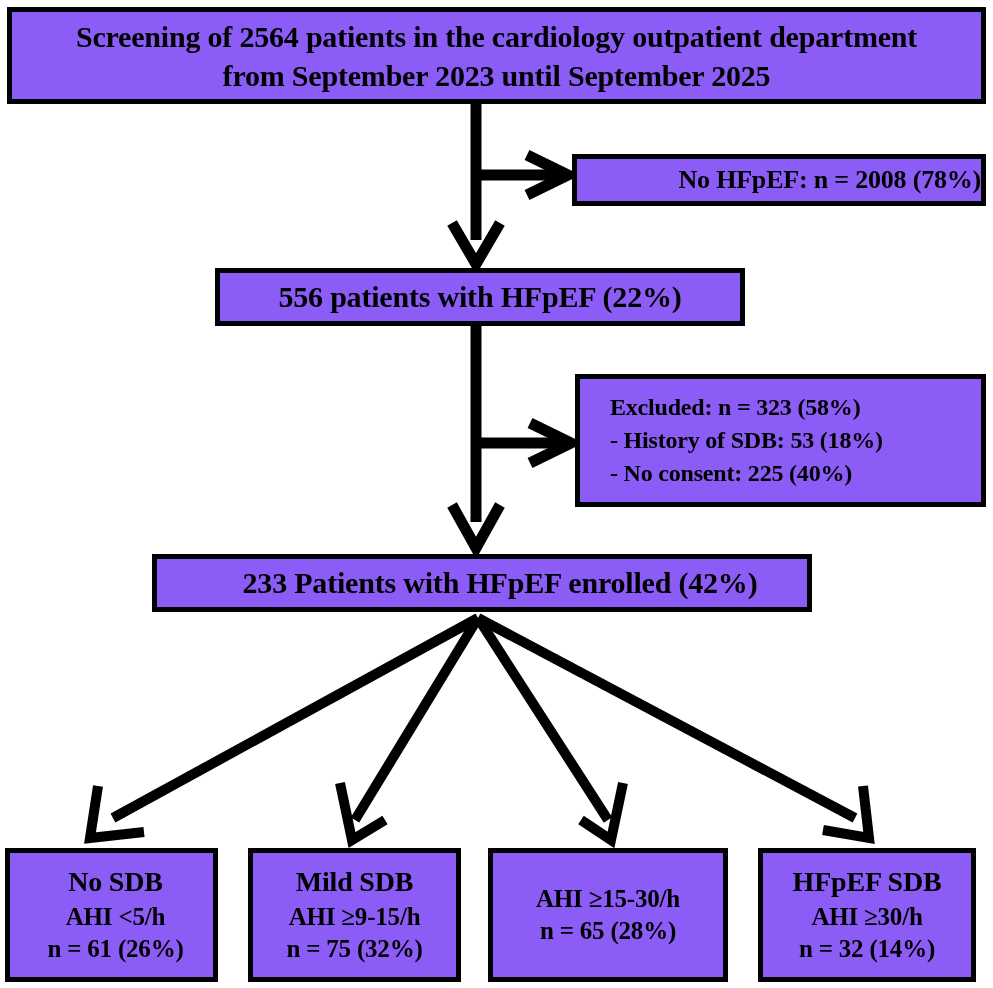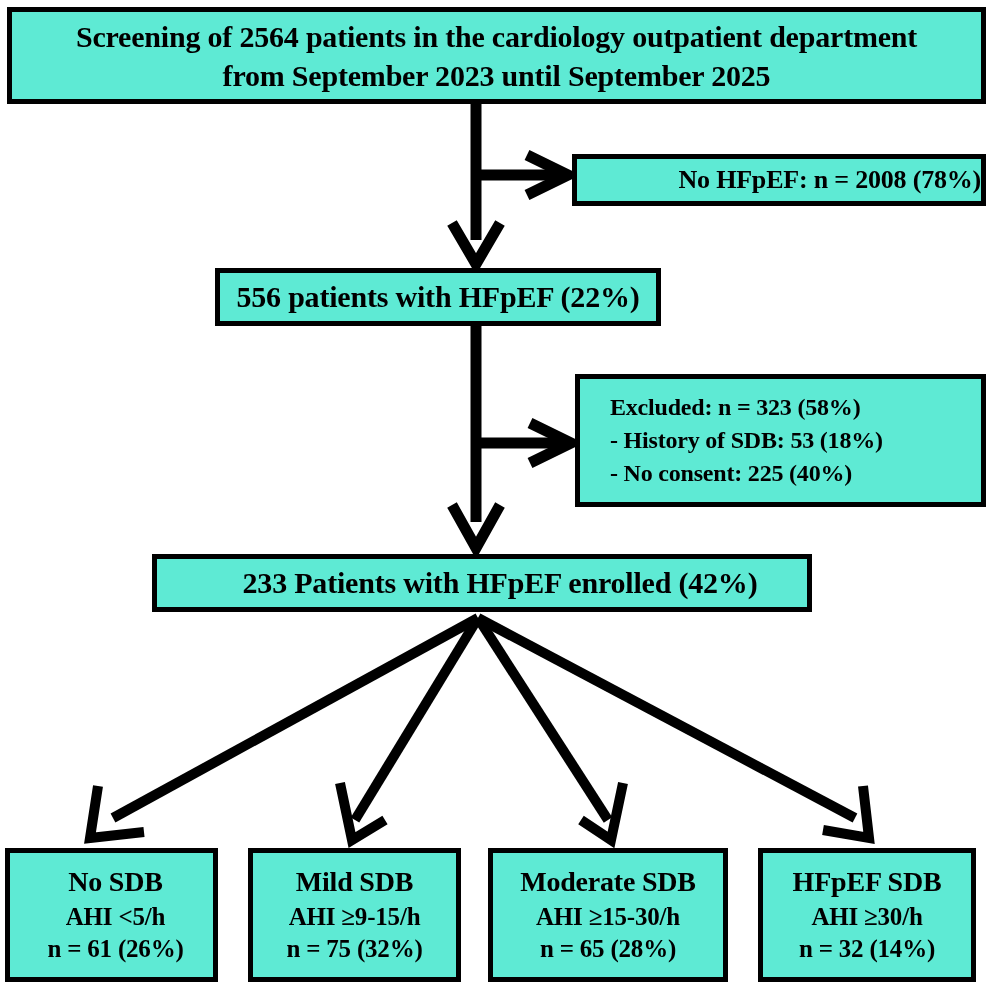--- a/index.html
+++ b/index.html
@@ -13,21 +13,21 @@
     height: 988px;
     background: #ffffff;
     overflow: hidden;
     font-family: "Liberation Serif", "DejaVu Serif", serif;
     color: #000000;
   }
   .node {
     position: absolute;
     box-sizing: border-box;
     border: 5px solid #000000;
-    background: #5eead4;
+    background: #8b5cf6;
     display: flex;
     flex-direction: column;
     align-items: center;
     justify-content: center;
     text-align: center;
     font-weight: 700;
     line-height: 1.18;
     letter-spacing: -0.2px;
   }
   .node .line { display: block; white-space: nowrap; }
@@ -37,21 +37,21 @@
     left: 7px; top: 7px; width: 979px; height: 97px;
     font-size: 30px;
     line-height: 1.30;
   }
   #node-no-hfpef {
     left: 572px; top: 154px; width: 414px; height: 52px;
     font-size: 26px;
     align-items: flex-end;
   }
   #node-hfpef {
-    left: 215px; top: 268px; width: 446px; height: 58px;
+    left: 215px; top: 268px; width: 530px; height: 58px;
     font-size: 30px;
   }
   #node-excluded {
     left: 575px; top: 374px; width: 411px; height: 133px;
     font-size: 24px;
     align-items: flex-start;
     text-align: left;
     padding-left: 30px;
     line-height: 1.38;
   }
@@ -152,21 +152,20 @@
     <span class="line">n = 61 (26%)</span>
   </div>
 
   <div class="node leaf" id="node-mild-sdb">
     <span class="line title">Mild SDB</span>
     <span class="line">AHI ≥9-15/h</span>
     <span class="line">n = 75 (32%)</span>
   </div>
 
   <div class="node leaf" id="node-moderate-sdb">
-    <span class="line title">Moderate SDB</span>
     <span class="line">AHI ≥15-30/h</span>
     <span class="line">n =  65 (28%)</span>
   </div>
 
   <div class="node leaf" id="node-severe-sdb">
     <span class="line title">HFpEF SDB</span>
     <span class="line">AHI ≥30/h</span>
     <span class="line">n = 32 (14%)</span>
   </div>
 

